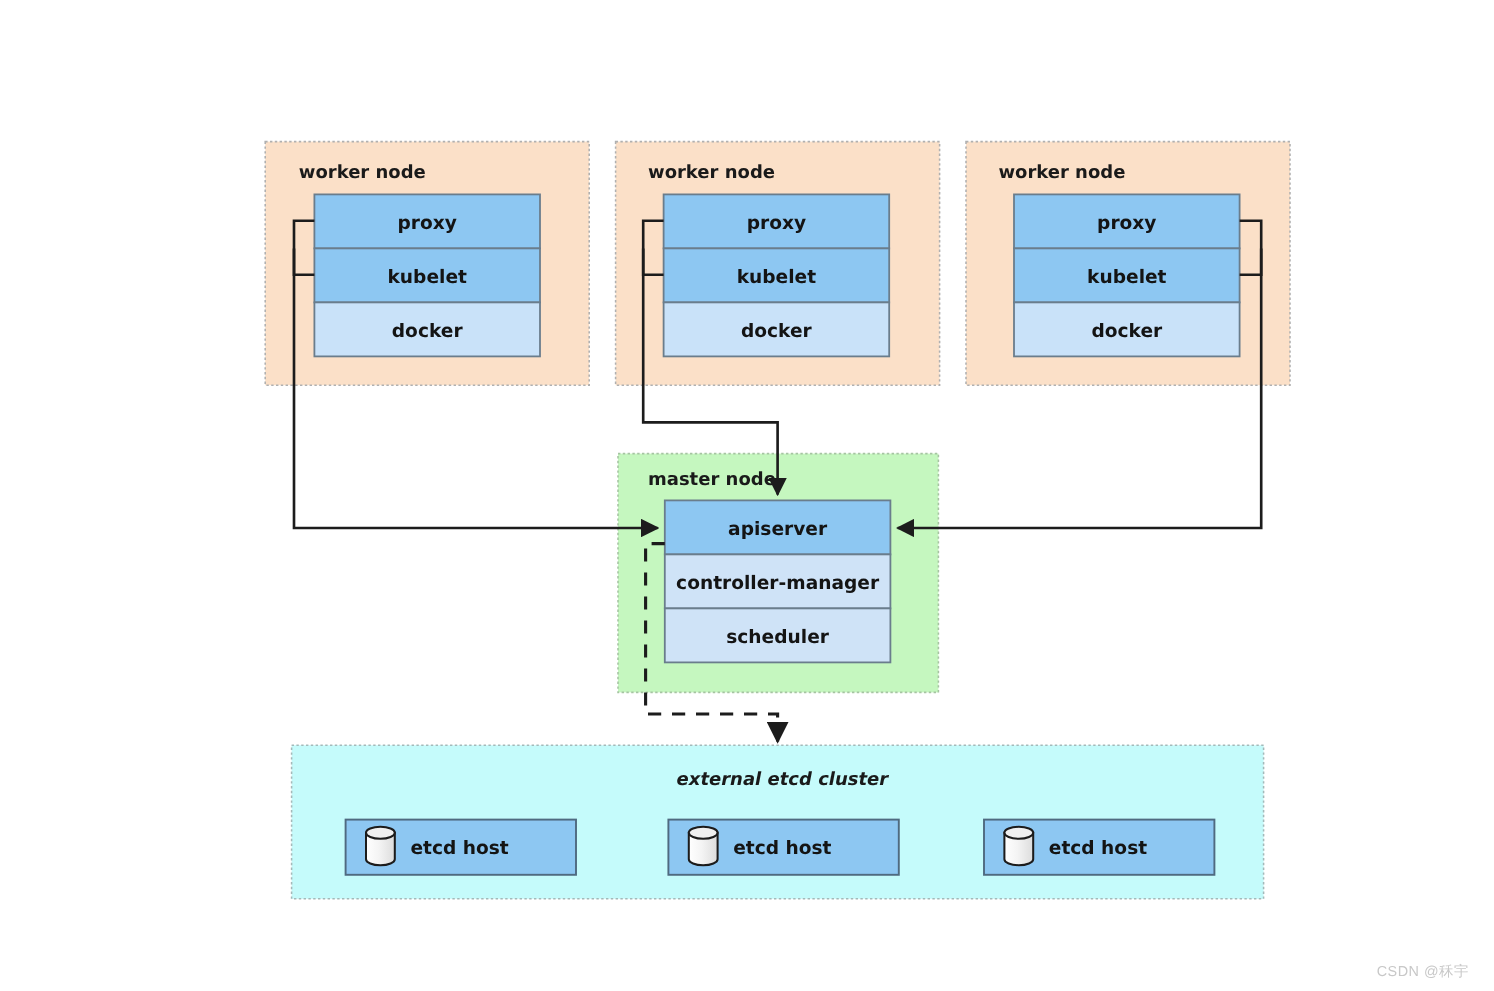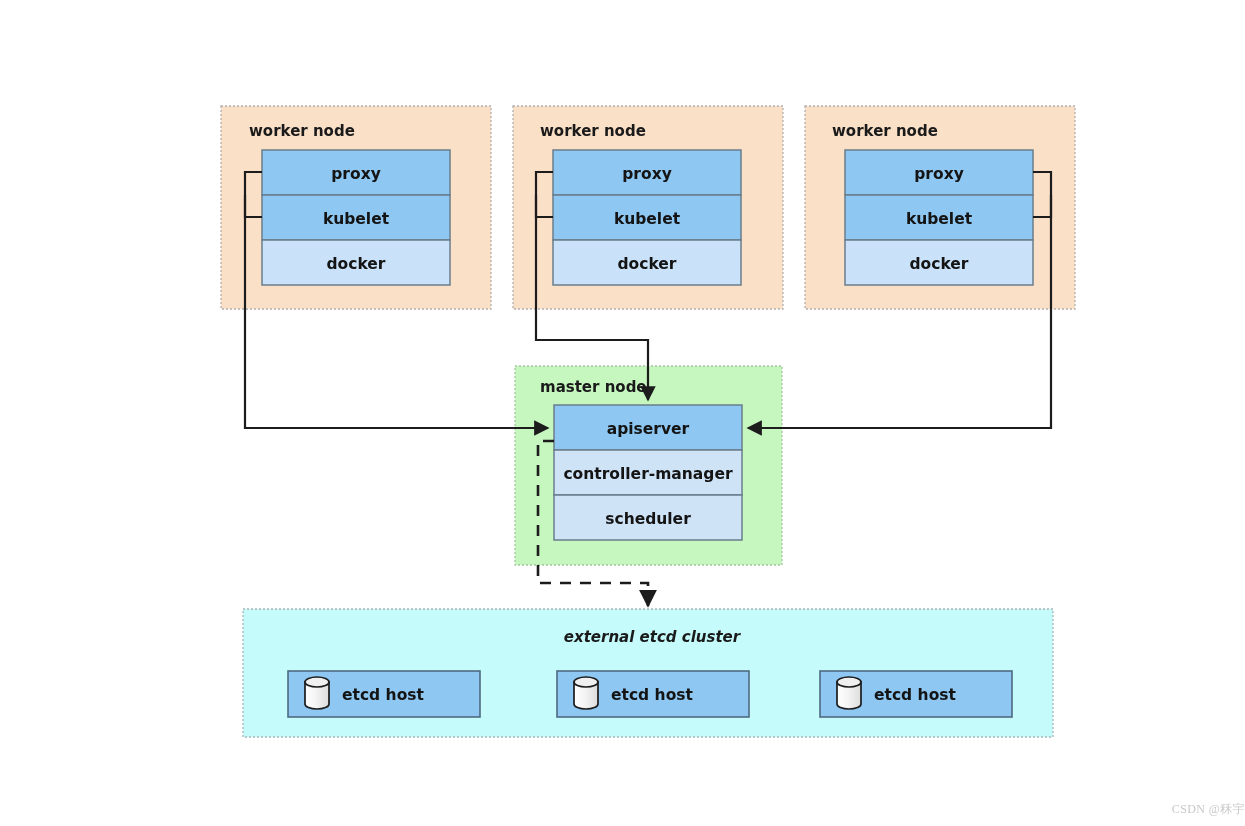--- a/index.html
+++ b/index.html
@@ -9,21 +9,21 @@
   }
   body {
     width: 1245px;
     height: 826px;
     position: relative;
     overflow: hidden;
     font-family: "DejaVu Sans", sans-serif;
   }
   #diagram-root {
     position: absolute;
-    left: 0; top: 0;
+    left: 0; top: 12px;
     width: 1245px;
     height: 618px;
   }
   .node-label {
     font-family: "DejaVu Sans", sans-serif;
     font-size: 15px;
     font-weight: 600;
     fill: #1a1a1a;
   }
   .box-label {
@@ -42,23 +42,23 @@
     text-anchor: middle;
   }
   .etcd-label {
     font-family: "DejaVu Sans", sans-serif;
     font-size: 15.5px;
     font-weight: 600;
     fill: #141414;
   }
   .watermark {
     position: absolute;
-    right: 0;
+    right: 21px;
     bottom: 8px;
-    font-family: Liberation Serif, serif;
+    font-family: Liberation Sans, sans-serif;
     font-size: 12px;
     color: #c8c8c8;
     letter-spacing: 0.4px;
     white-space: nowrap;
   }
 </style>
 </head>
 <body>
 
 <div id="diagram-root">

